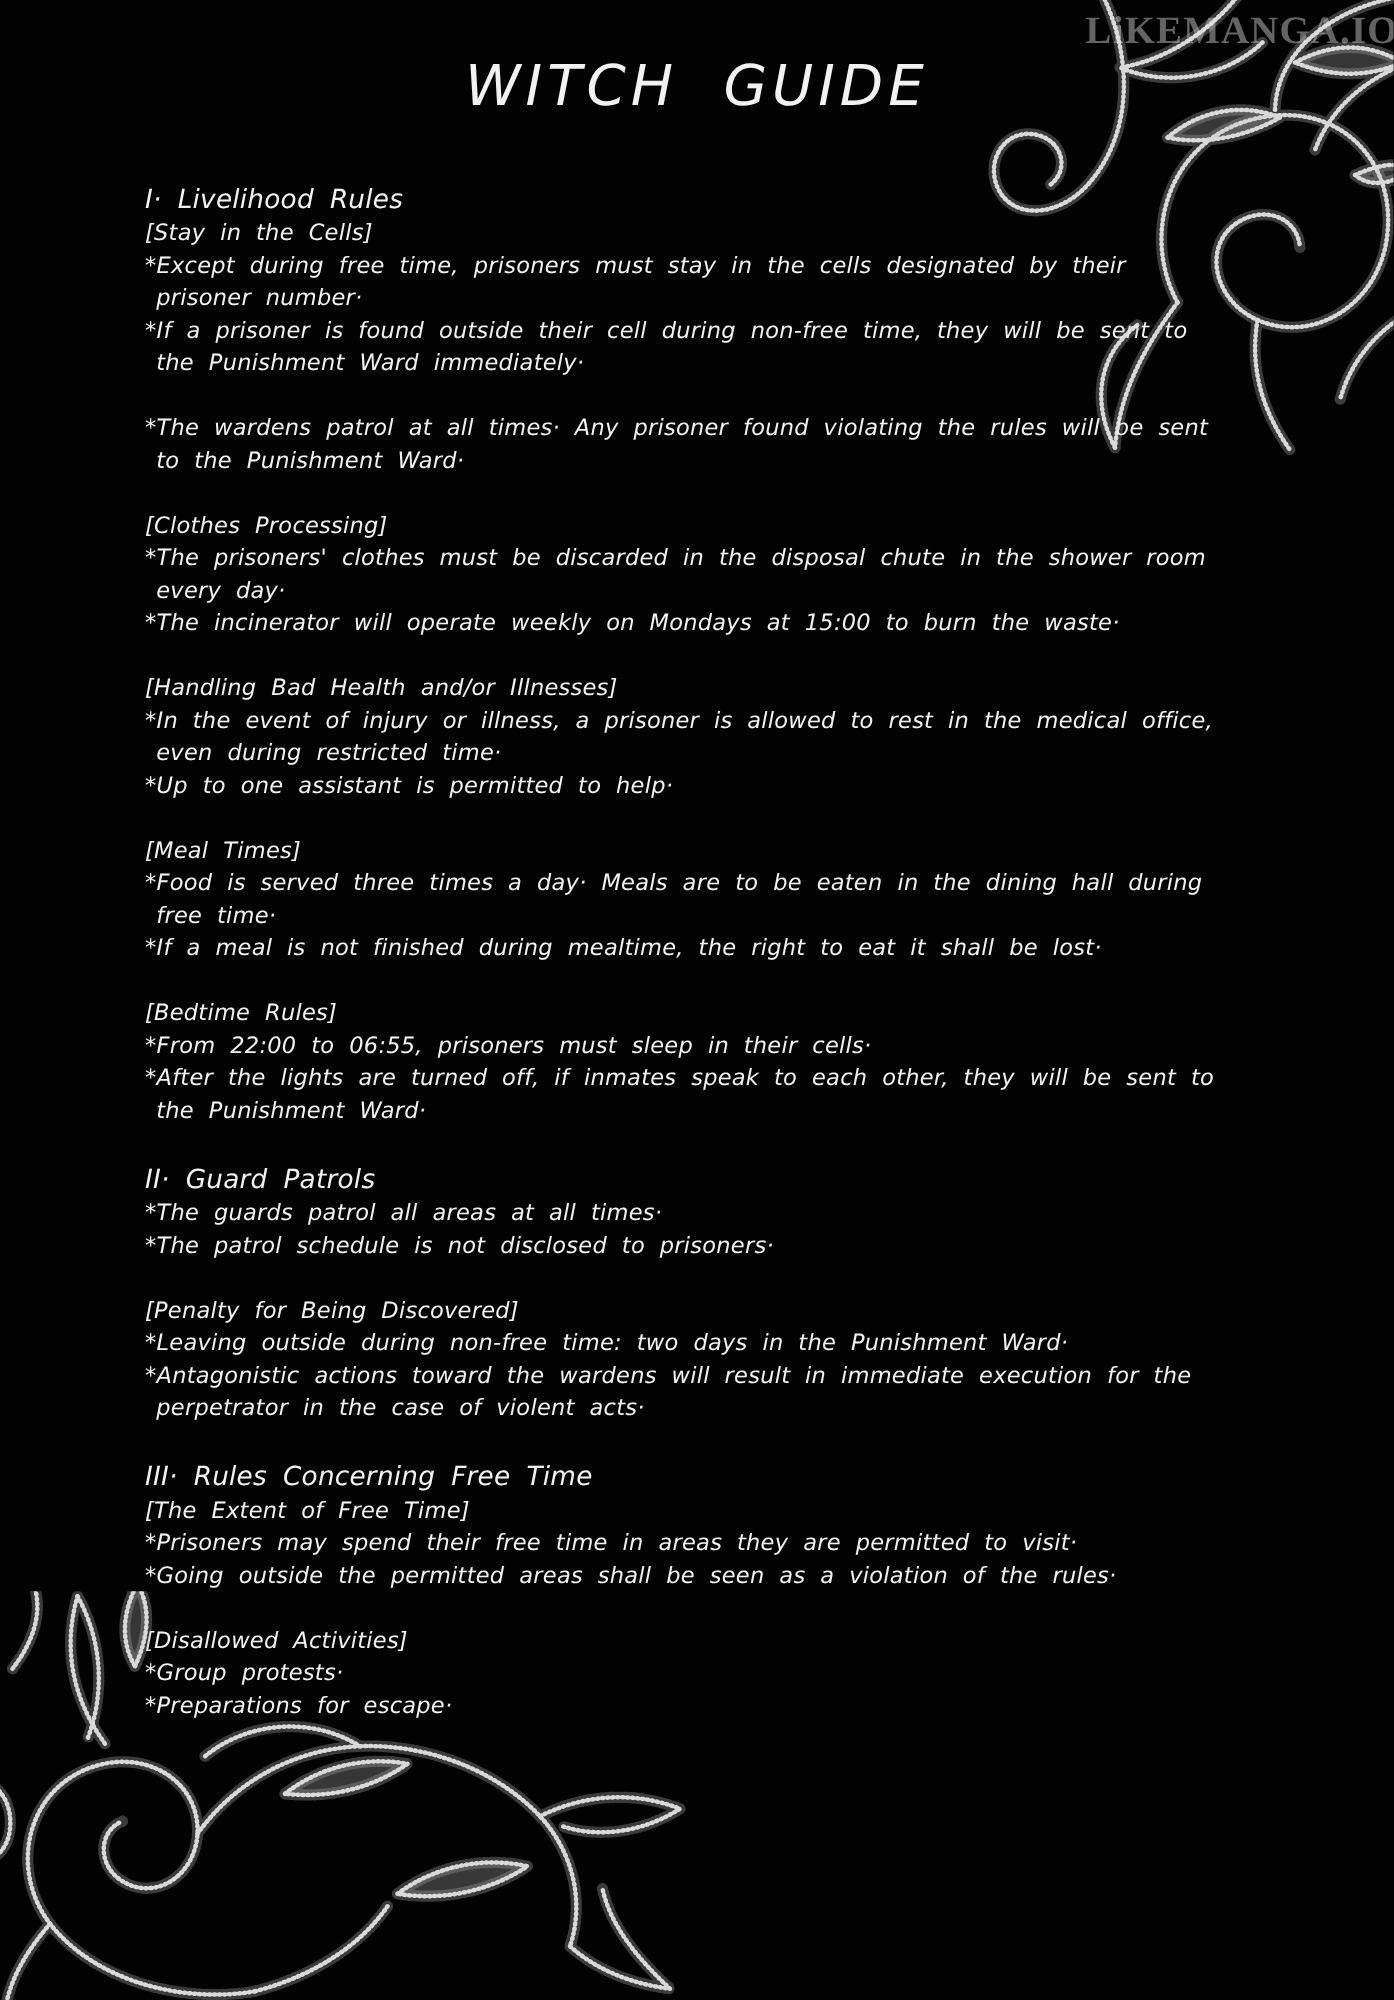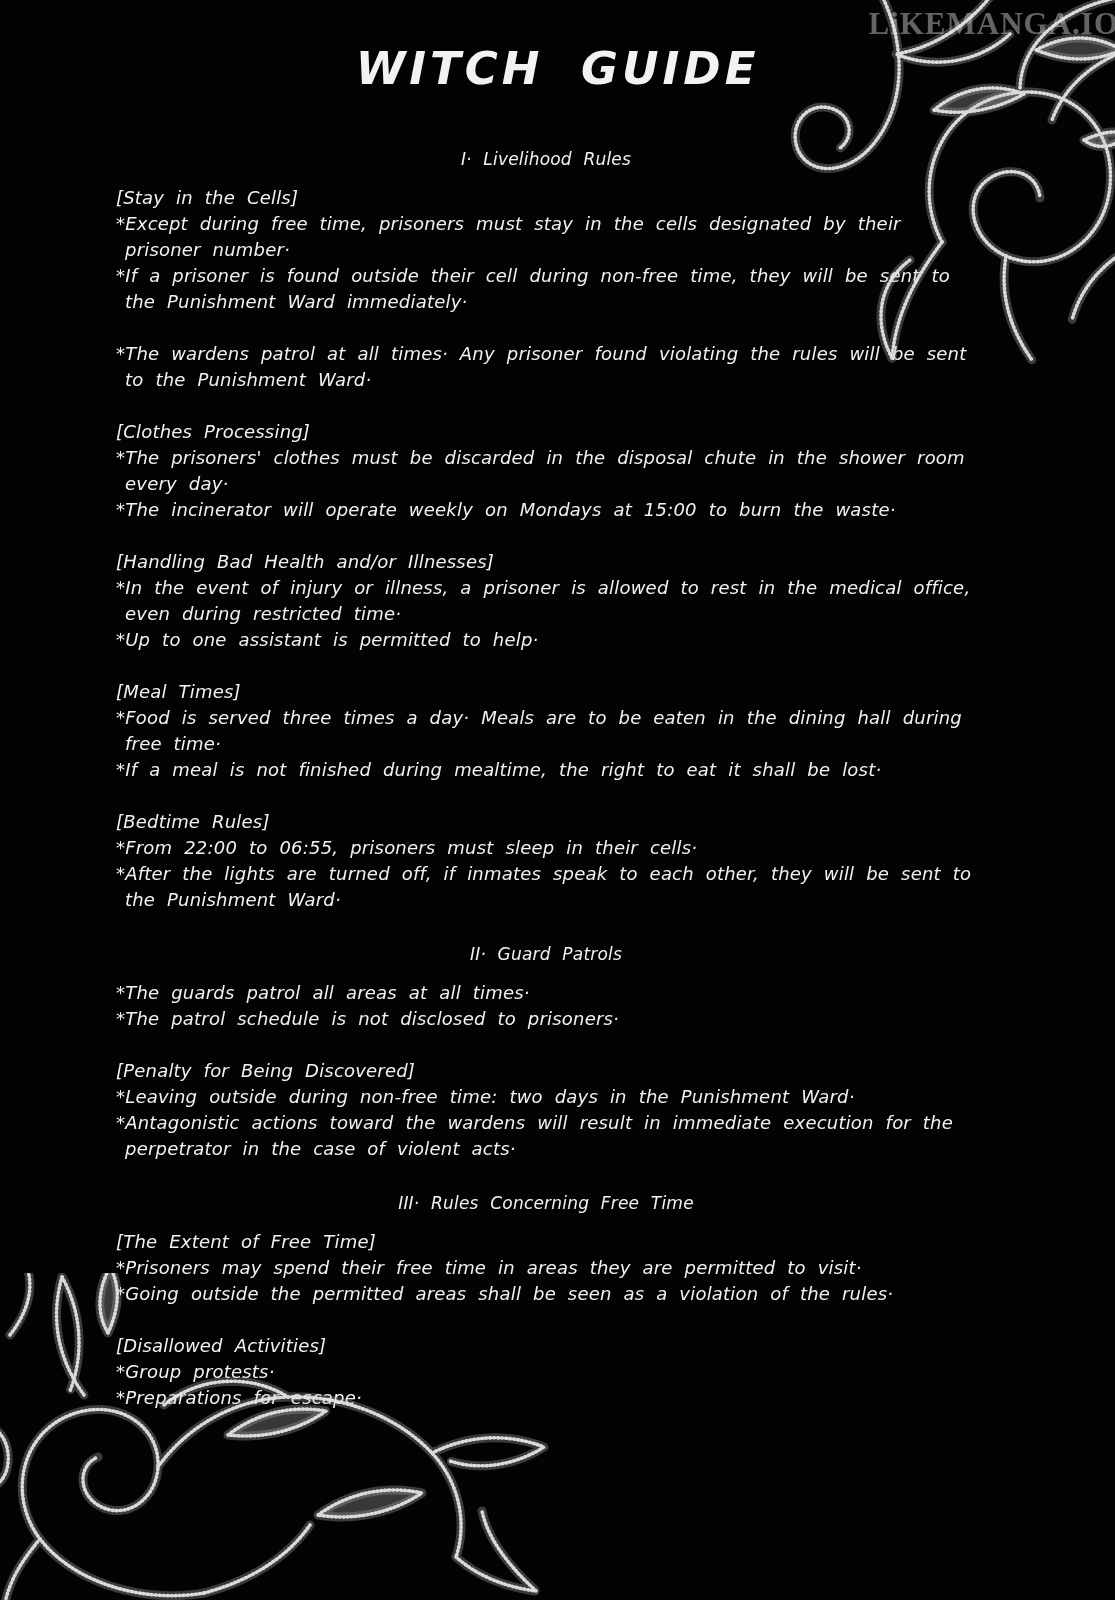--- a/index.html
+++ b/index.html
@@ -15,21 +15,21 @@
     background:var(--background);
     overflow:hidden;
     color:var(--text);
     font-family:"DejaVu Sans", sans-serif;
     font-style:italic;
   }
   
   .page-title{
     position:absolute;top:42px;left:0;width:100%;
     text-align:center;
-    font-size:45px;font-weight:700;
+    font-size:45px;font-weight:400;
     letter-spacing:4px;word-spacing:18px;
   }
   
   .watermark{
     position:absolute;top:6px;right:-4px;
     z-index:2;
     font-family:"Liberation Serif", serif;
     font-style:normal;font-weight:700;
     font-size:31px;letter-spacing:1px;
     color:var(--watermark);
@@ -37,25 +37,25 @@
   }
   
   .content{
     position:absolute;top:146px;left:116px;width:858px;
     font-size:18px;line-height:26px;
     letter-spacing:.2px;word-spacing:6px;
     z-index:1;
   }
   .section + .section{margin-top:28px;font-style:italic;}
   .section-heading{
-    text-align:center;
-    font-size:17px;line-height:27px;
+    text-align:left;
+    font-size:21px;line-height:27px;
     width:860px;
   }
-  .group{margin-top:12px;}
+  .group{margin-top:1px;}
   .group + .group{margin-top:26px;}
   .group-label{line-height:26px;}
   .rule-line{margin:0;padding-left:9px;text-indent:-9px;}
   
   .orn{position:absolute;z-index:3;stroke-linecap:round;stroke-linejoin:round;}
   .orn-tr{top:-10px;right:-14px;width:345px;height:375px;}
   .orn-bl{bottom:-8px;left:-12px;width:585px;height:335px;}
   .orn .halo{stroke:#bdbdbd;stroke-width:9;stroke-dasharray:1 2.2;opacity:.30;fill-opacity:.14;}
   .orn .main{stroke:var(--ornament);stroke-width:3.6;stroke-dasharray:1 3;opacity:.92;fill-opacity:.25;}
 </style>

